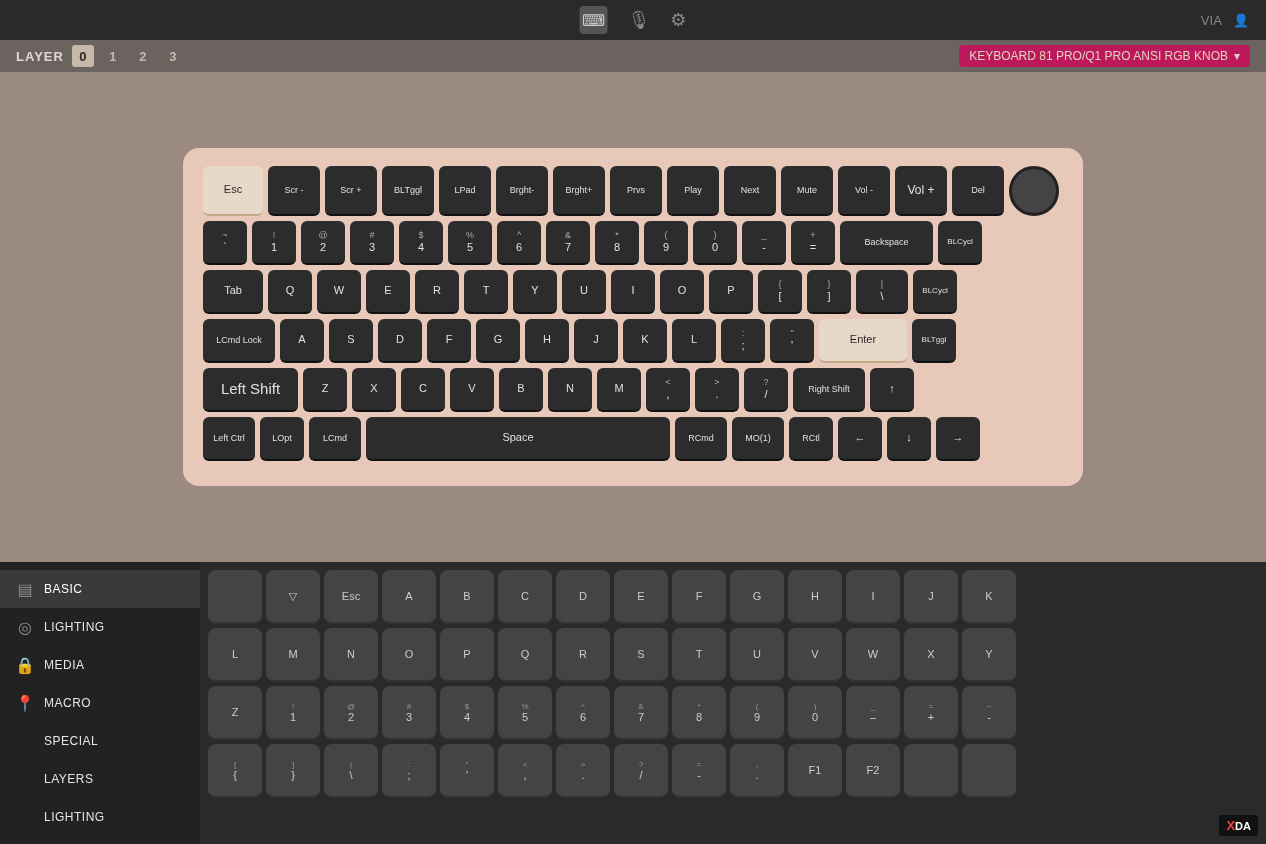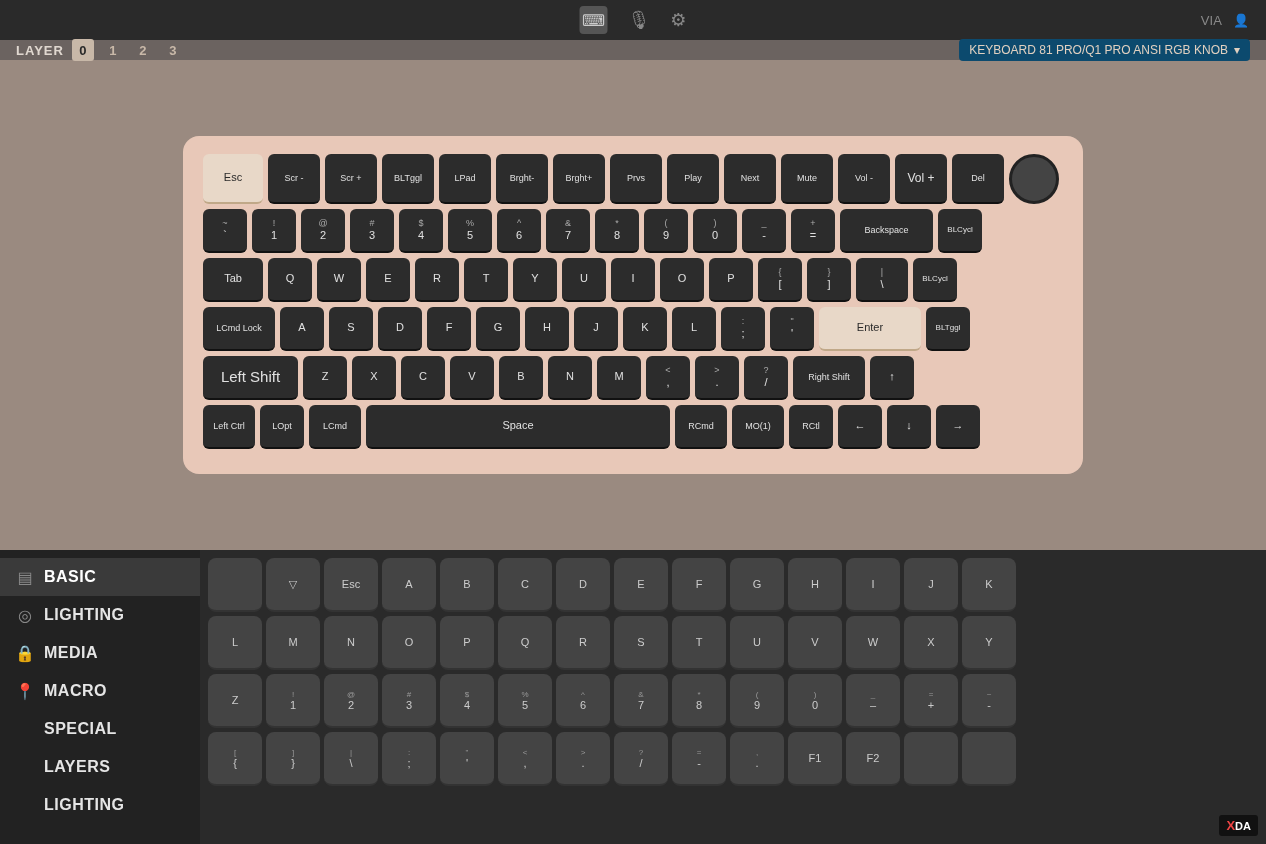--- a/index.html
+++ b/index.html
@@ -36,21 +36,21 @@
       color: #ccc; font-size: 16px;
     }
     .top-bar-right {
       display: flex; align-items: center; gap: 12px;
       margin-left: auto;
       color: #888; font-size: 13px;
     }
 
     
     .layer-bar {
-      height: 20px;
+      height: 32px;
       background: #6b6360;
       display: flex;
       align-items: center;
       padding: 0 16px;
       justify-content: space-between;
     }
     .layer-left {
       display: flex; align-items: center; gap: 8px;
     }
     .layer-label {
@@ -67,21 +67,21 @@
       cursor: pointer;
     }
     .layer-num.active {
       background: #c8b8a8;
       color: #2a2a2a;
     }
     .layer-num.inactive {
       color: #c8b8a8;
     }
     .keyboard-selector {
-      background: #0c4a6e;
+      background: #be185d;
       color: #e0d0c0;
       border: none;
       border-radius: 4px;
       padding: 4px 10px;
       font-size: 12px;
       cursor: pointer;
       display: flex; align-items: center; gap: 6px;
     }
 
     
@@ -167,22 +167,22 @@
     }
     .sidebar-item.active {
       background: #3a3a3a;
     }
     .sidebar-icon {
       width: 18px; height: 18px;
       color: #888;
       display: flex; align-items: center; justify-content: center;
     }
     .sidebar-label {
-      font-size: 16px;
-      font-weight: 700;
+      font-size: 12px;
+      font-weight: 400;
       letter-spacing: 0.5px;
     }
     .sidebar-item.active .sidebar-label { color: #fff; }
     .sidebar-item:not(.active) .sidebar-label { color: #e5e5e5; }
 
     
     .keymap-grid {
       flex: 1;
       padding: 8px;
       display: flex;
@@ -437,21 +437,21 @@
           <span class="key-main">L</span>
         </div>
       <div class="key w1">
           <span class="key-top">:</span>
           <span class="key-main">;</span>
         </div>
       <div class="key w1">
           <span class="key-top">"</span>
           <span class="key-main">'</span>
         </div>
-      <div class="key light-key" style="width:102px;min-height:44px;">
+      <div class="key light-key" style="width:88px;min-height:44px;">
           <span class="key-main">Enter</span>
         </div>
       <div class="key w1">
           <span class="key-main" style="font-size:8px">BLTggl</span>
         </div>
     </div>
 
     <div class="key-row">
       <div class="key w225">
           <span class="key-main" style="font-size:15px">Left Shift</span>

